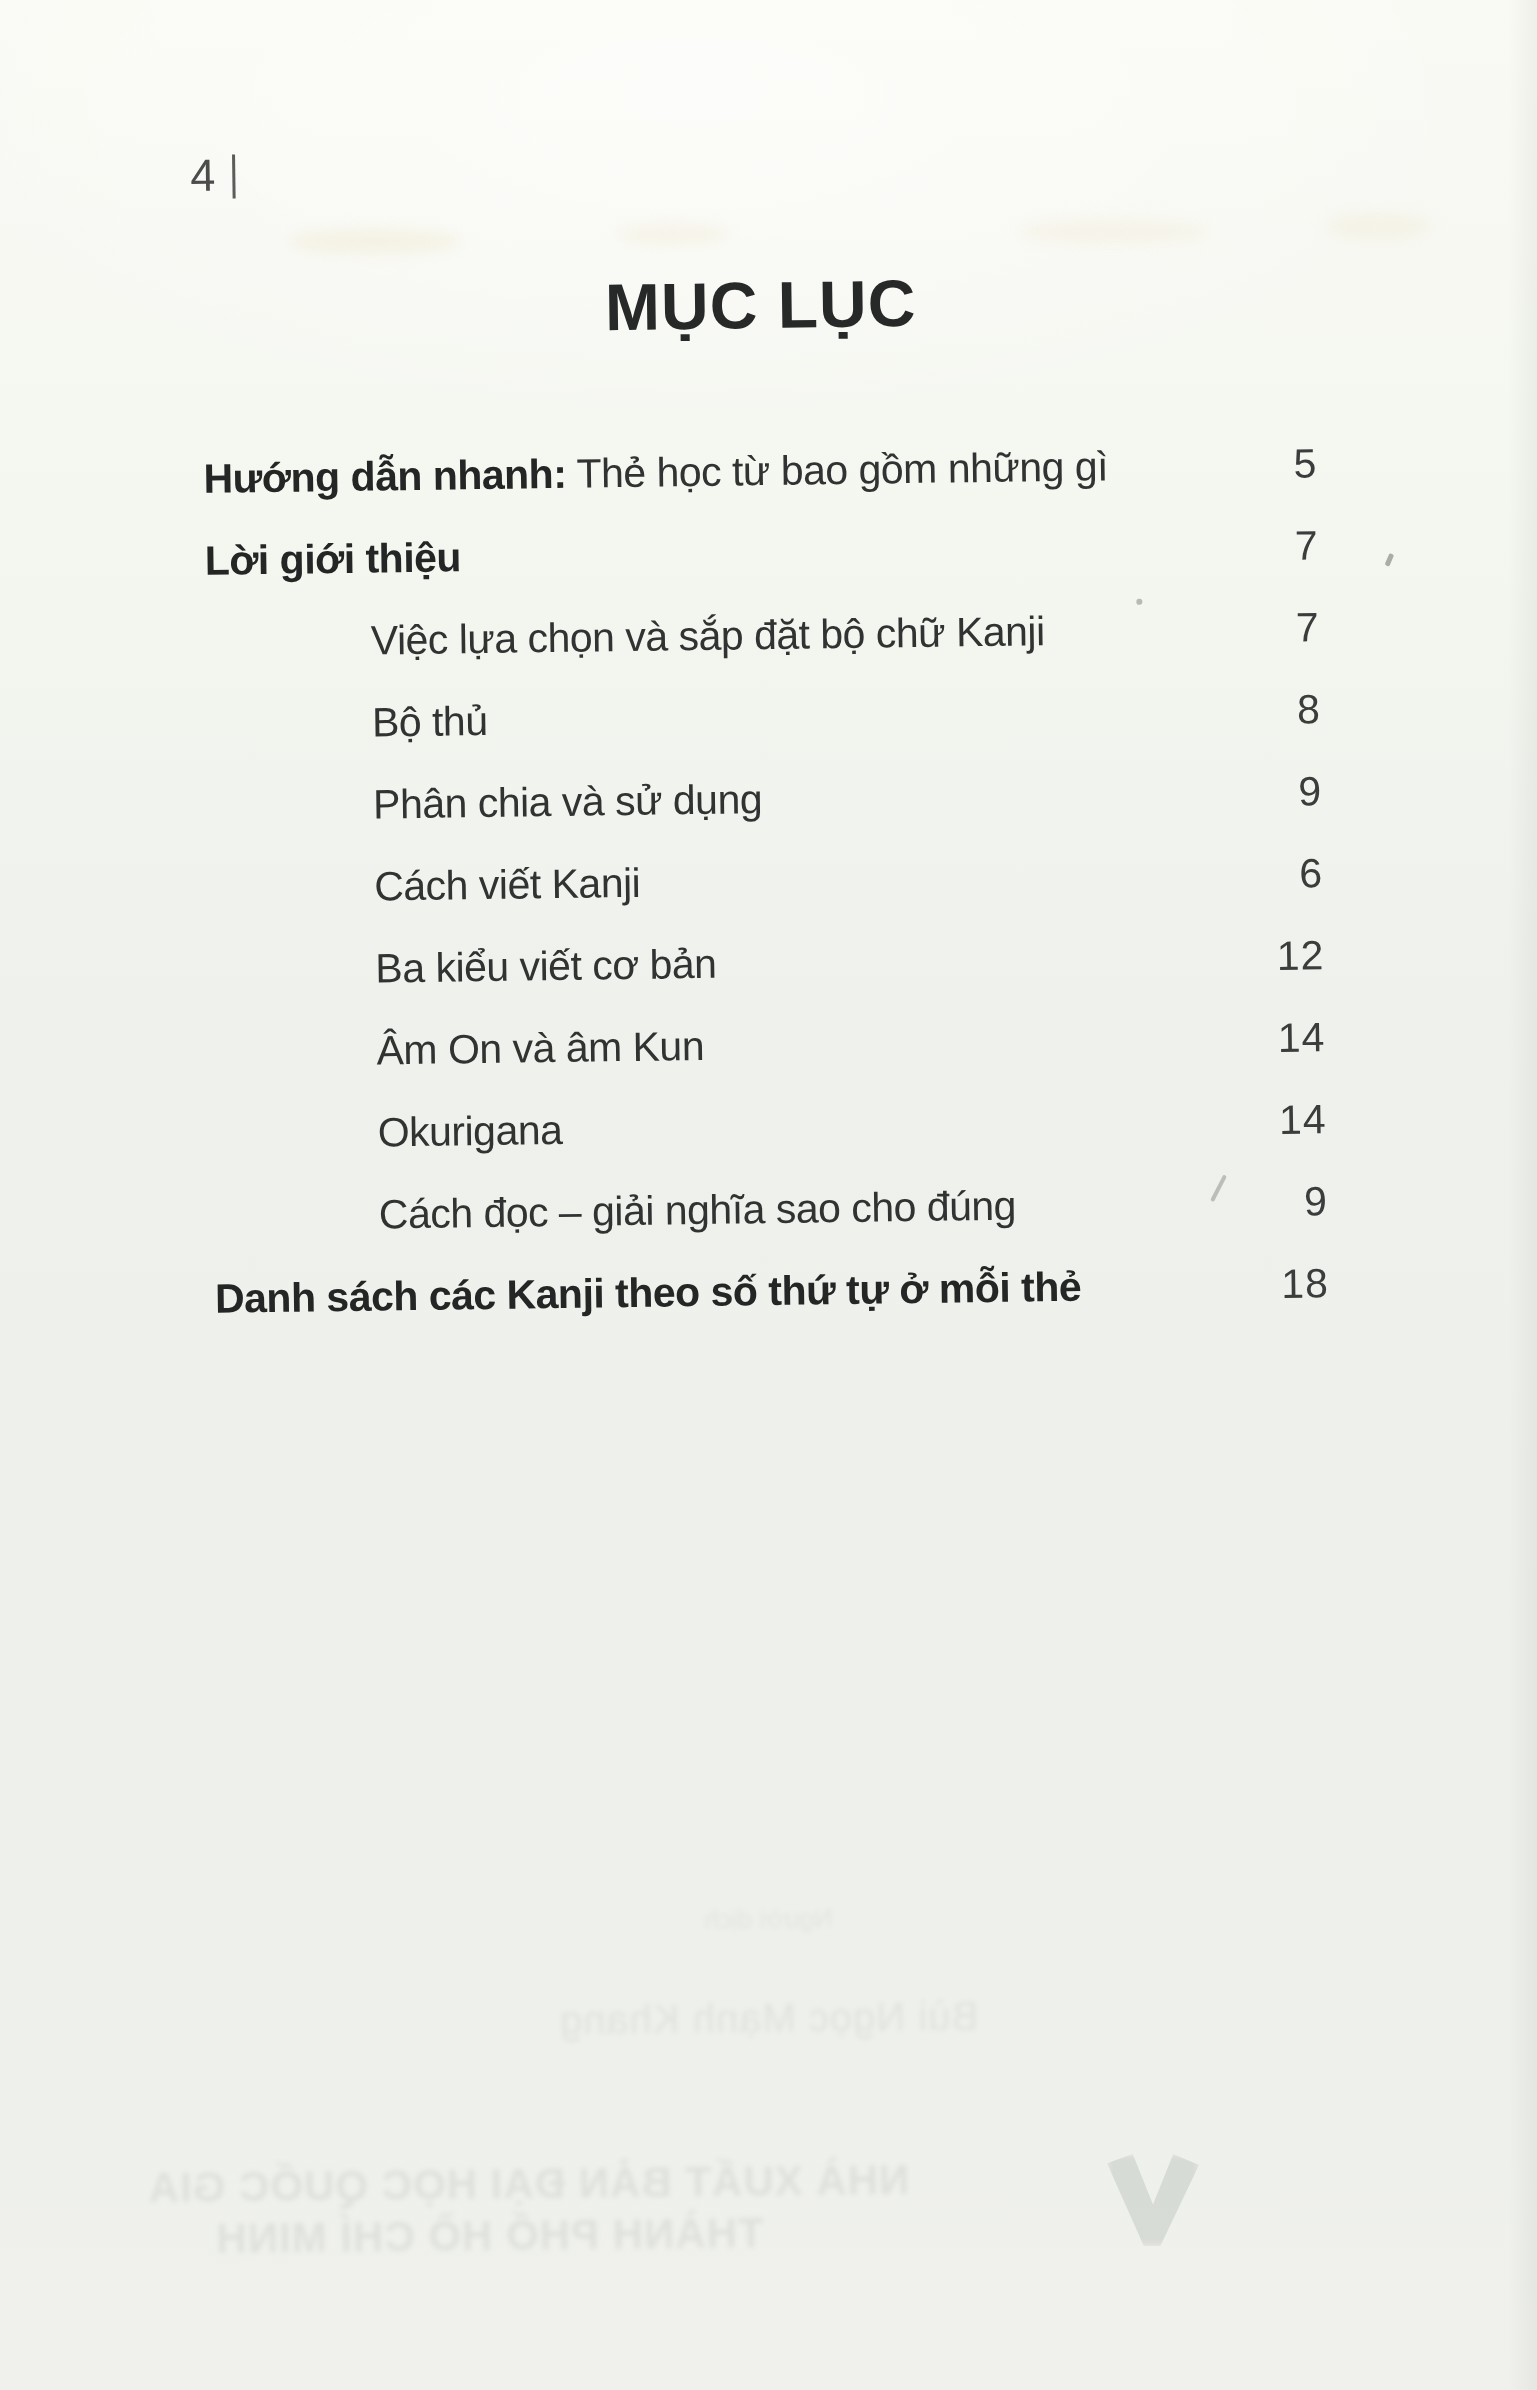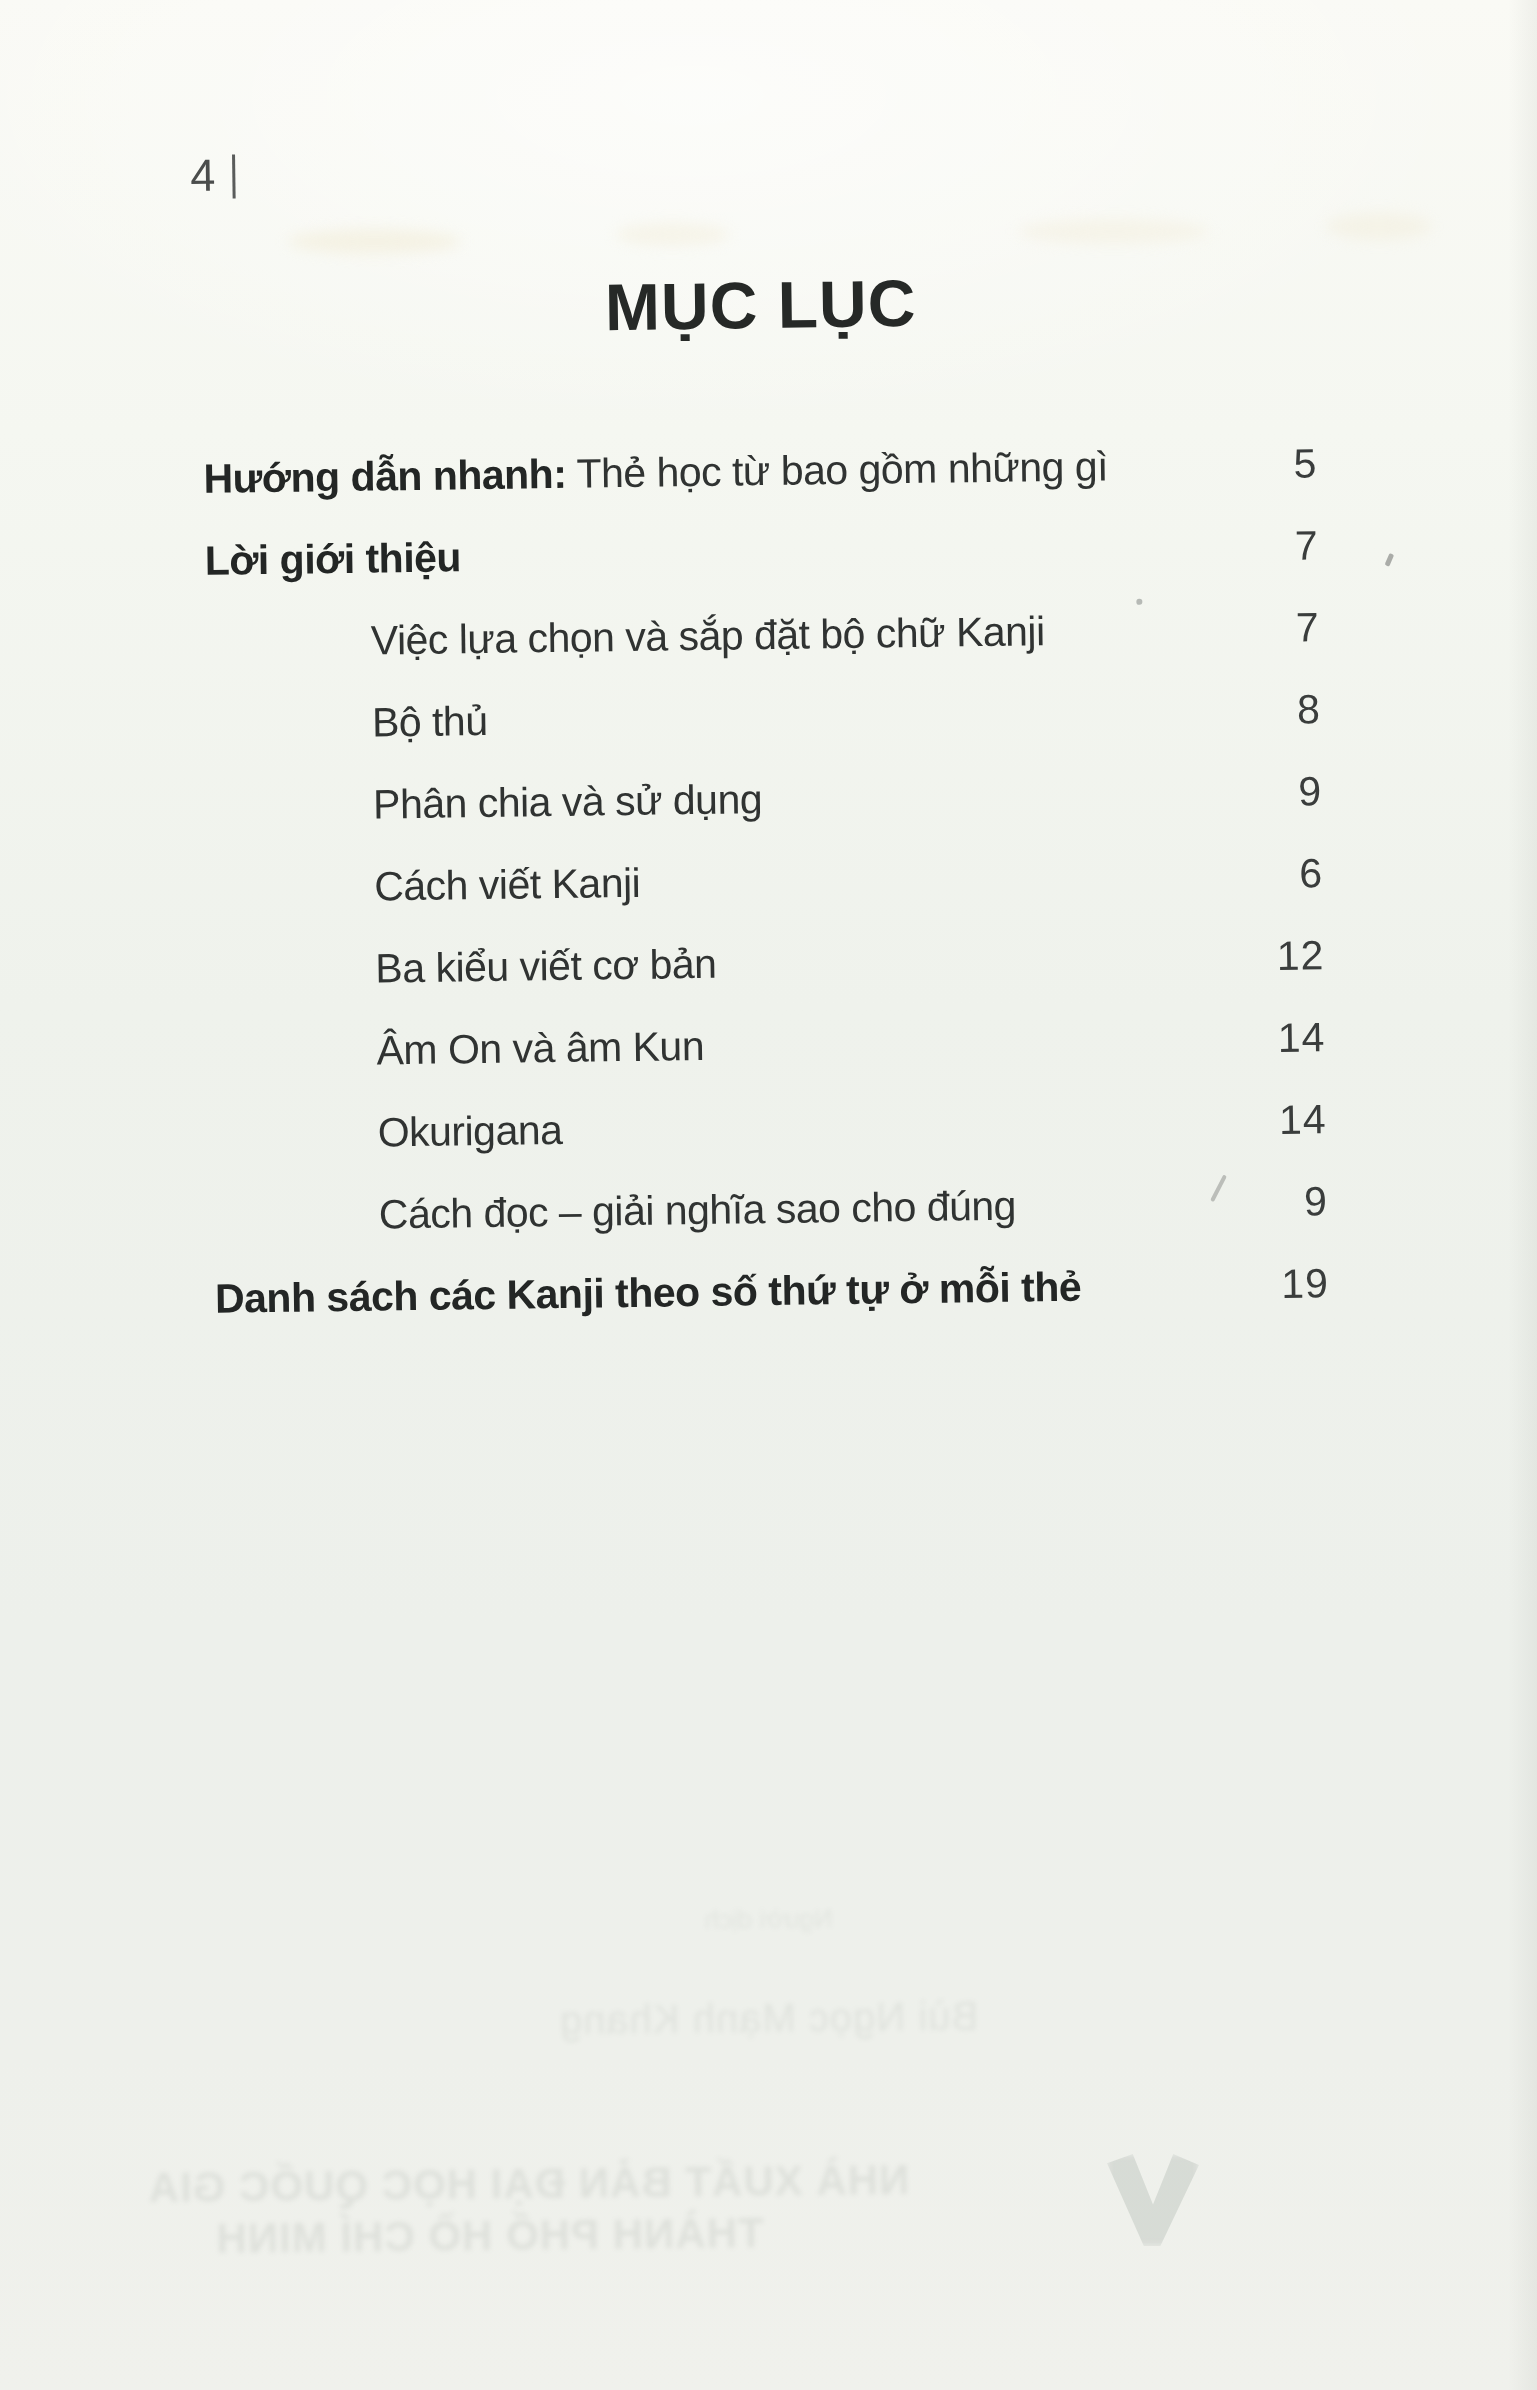--- a/index.html
+++ b/index.html
@@ -138,21 +138,21 @@
     <span class="pg">14</span>
   </div>
 
   <div class="toc-row lvl2">
     <span class="lbl"><b class="b"></b><span class="r">Cách đọc – giải nghĩa sao cho đúng</span></span>
     <span class="pg">9</span>
   </div>
 
   <div class="toc-row lvl1">
     <span class="lbl"><b class="b">Danh sách các Kanji theo số thứ tự ở mỗi thẻ</b><span class="r"></span></span>
-    <span class="pg">19</span>
+    <span class="pg">18</span>
   </div>
 </div>
 
     <span class="speck speck-comma" style="left:1391px;top:562px;"></span>
     <span class="speck speck-dot" style="left:1140px;top:604px;"></span>
     <span class="speck speck-slash" style="left:1212px;top:1180px;"></span>
   </div>
 
   <div class="bleed bleed-translator-label">Người dịch</div>
   <div class="bleed bleed-translator-name">Bùi Ngọc Mạnh Khang</div>

